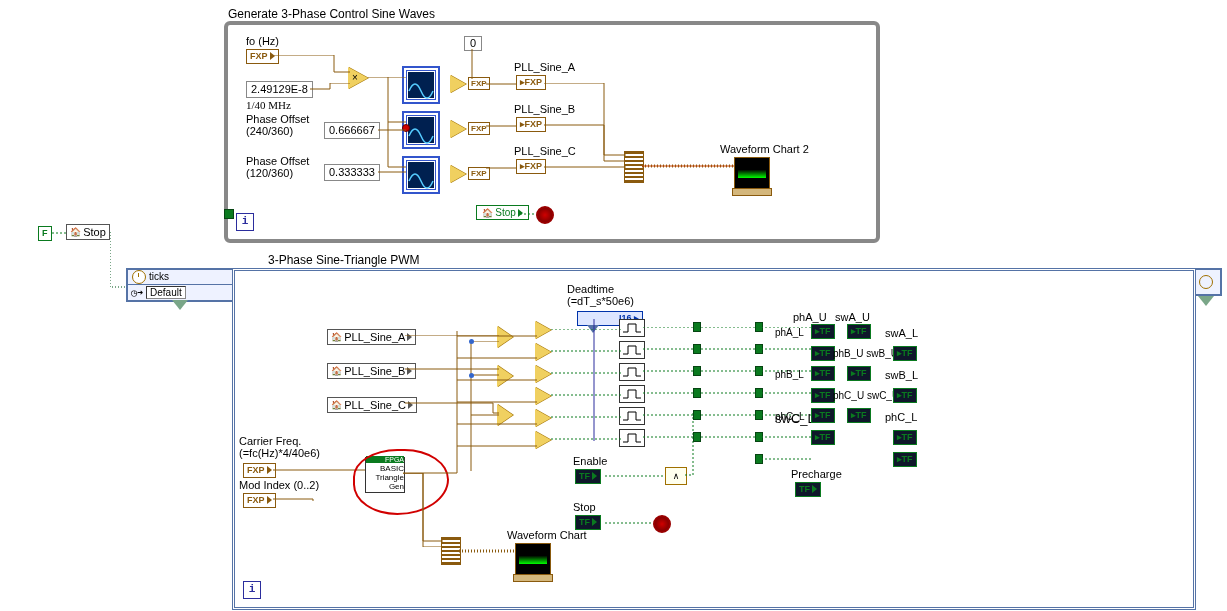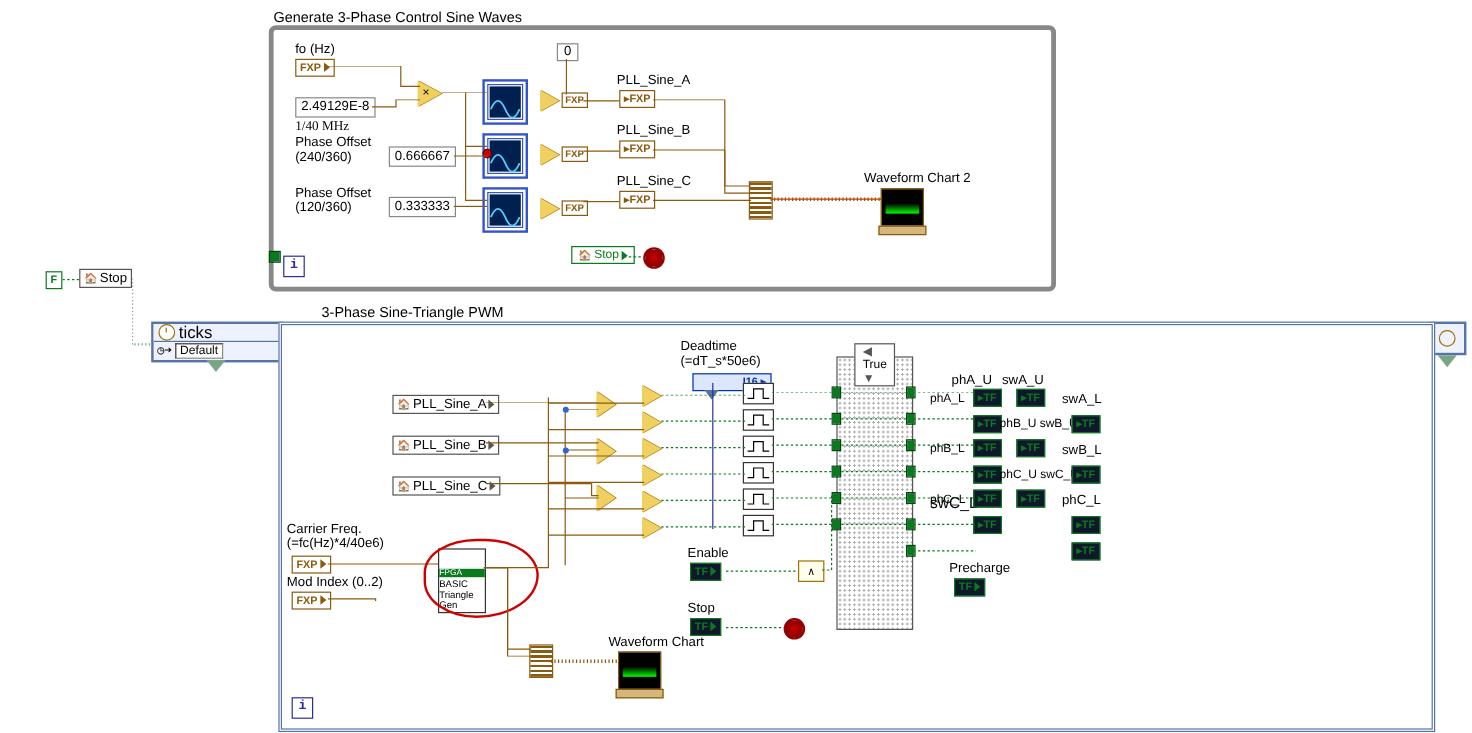--- a/index.html
+++ b/index.html
@@ -133,27 +133,27 @@
   .chart-icon::after{content:""; position:absolute; left:3px; right:3px; top:6px; height:14px; background:linear-gradient(to top,#0f0,#000 60%);}
   .chart-base{position:absolute; width:38px; height:6px; border:1px solid #8a5a0e; background:#d4b77c; left:-3px; bottom:-8px;}
 
   .bundle {
     position:absolute; width:18px; height:24px; border:1px solid #8a5a0e;
     background:
      repeating-linear-gradient(to bottom, #8a5a0e 0 2px, #fff 2px 4px);
   }
 
   .ticks-node{
-    position:absolute; border:1px solid #5573a6; background:#eef2ff; padding:0 4px; font-size:14px; line-height:14px; display:flex; align-items:center; gap:3px;
+    position:absolute; border:1px solid #5573a6; background:#eef2ff; padding:0 4px; font-size:10px; line-height:14px; display:flex; align-items:center; gap:3px;
   }
   .ticks-node .clk{display:inline-block;width:12px;height:12px;border:1px solid #a07000;border-radius:50%;background:#fff; position:relative;}
   .ticks-node .clk::after{content:"";position:absolute;left:5px;top:2px;width:1px;height:4px;background:#a07000;}
 
   .subvi {
-    position:absolute; width:38px; height:34px; border:1px solid #333; background:#fff; font-size:8px; text-align:left; line-height:9px; padding-top:18px;
+    position:absolute; width:38px; height:34px; border:1px solid #333; background:#fff; font-size:8px; text-align:right; line-height:9px; padding-top:0;
   }
   .subvi .bar{height:7px;background:#0a7a1f;margin:-2px -0px 1px -0px;color:#fff;font-size:7px;line-height:7px;}
 
   .annot-circle{
     position:absolute; border:2px solid #d10000; border-radius:50%;
     pointer-events:none;
   }
 
   .coerce{position:absolute;width:6px;height:6px;border-radius:50%;background:#d00000;border:1px solid #660000;}
   .dot-b{position:absolute;width:5px;height:5px;border-radius:50%;background:#3366cc;}
@@ -456,23 +456,20 @@
       <line x1="0" y1="1" x2="48" y2="1" stroke="#0a7a1f" stroke-dasharray="2,2"></line>
     </svg>
 
   <div class="icon" style="left:430px; top:196px; width:20px; height:16px; border-color:#a07000; background:#ffe;">
       <span style="font-size:9px;">∧</span>
     </div>
   <svg class="wire" style="left:370px;top:204px;width:60px;height:2px;">
       <line x1="0" y1="1" x2="60" y2="1" stroke="#0a7a1f" stroke-dasharray="2,2"></line>
     </svg>
 
-  <div class="case-struct" style="left:462px; top:26px; width:62px; height:226px;">
-    <div class="case-header">True</div>
-  </div>
 
   <svg class="wire" style="left:450px;top:140px;width:14px;height:66px;">
     <polyline points="0,64 8,64 8,0 14,0" fill="none" stroke="#0a7a1f" stroke-dasharray="2,2"></polyline>
   </svg>
 
   <div class="tunnel-gsm" style="left:459px; top:52px;"></div>
   <div class="tunnel-gsm" style="left:459px; top:74px;"></div>
   <div class="tunnel-gsm" style="left:459px; top:96px;"></div>
   <div class="tunnel-gsm" style="left:459px; top:118px;"></div>
   <div class="tunnel-gsm" style="left:459px; top:140px;"></div>

